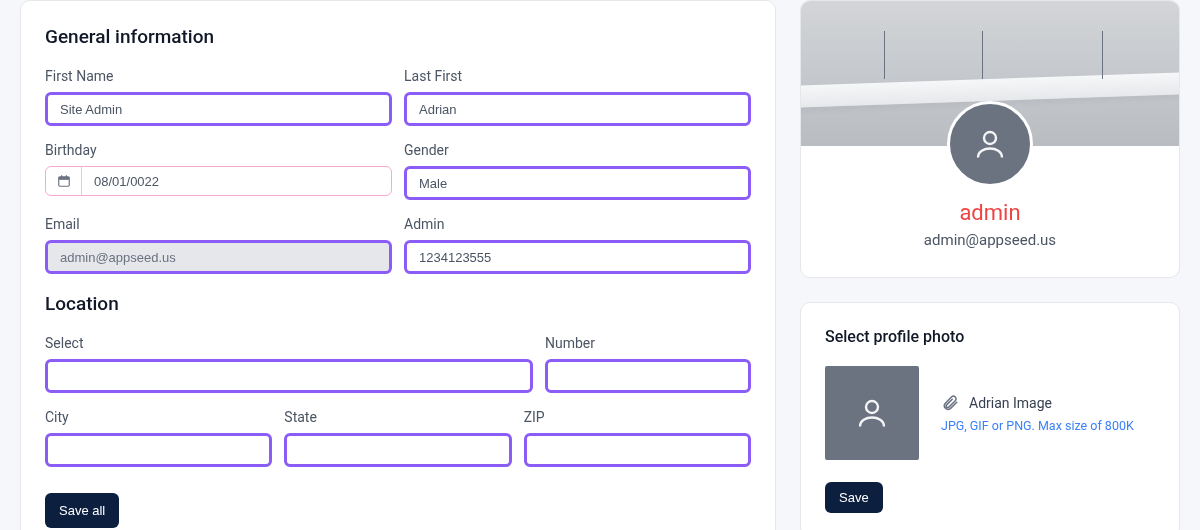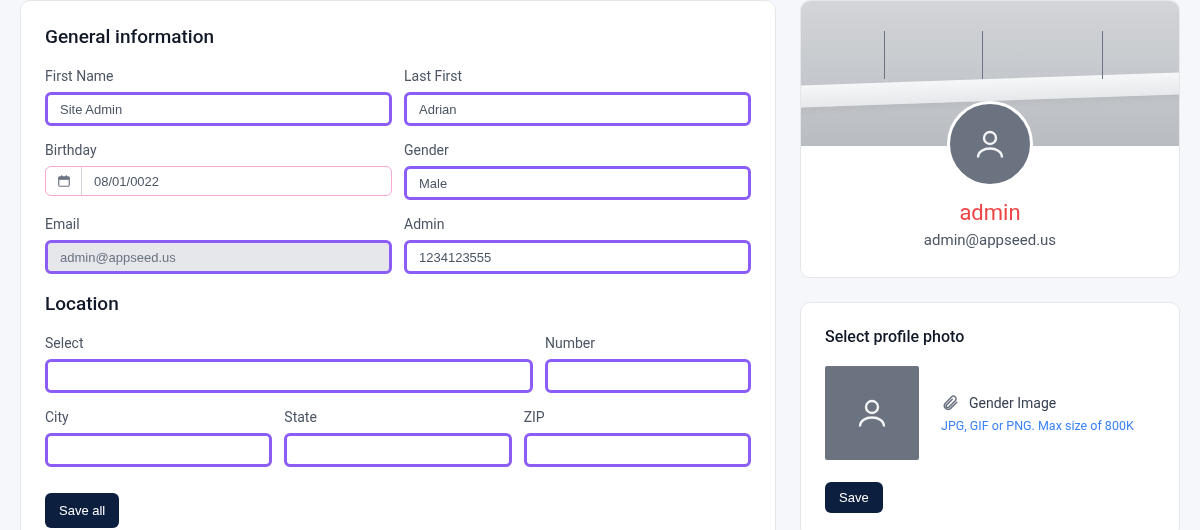--- a/index.html
+++ b/index.html
@@ -245,21 +245,21 @@
           <svg width="36" height="36" viewBox="0 0 24 24" fill="none" stroke="#f3f4f6" stroke-width="1.6">
               <circle cx="12" cy="8" r="4"></circle>
               <path d="M4 21c0-4 4-6 8-6s8 2 8 6"></path>
             </svg>
         </div>
         <div class="photo-meta">
           <div class="choose-row">
             <svg width="18" height="18" viewBox="0 0 24 24" fill="none" stroke="#6b7280" stroke-width="2" stroke-linecap="round">
                 <path d="M21 11l-8.5 8.5a5 5 0 0 1-7-7L14 4a3.5 3.5 0 0 1 5 5l-8.5 8.5a2 2 0 0 1-3-3L15 7"></path>
               </svg>
-            <span class="choose-text">Gender Image</span>
+            <span class="choose-text">Adrian Image</span>
           </div>
           <div class="hint-text">JPG, GIF or PNG. Max size of 800K</div>
         </div>
       </div>
       <button class="btn small">Save</button>
     </div>
   </div>
 </div>
 
 </body></html>

